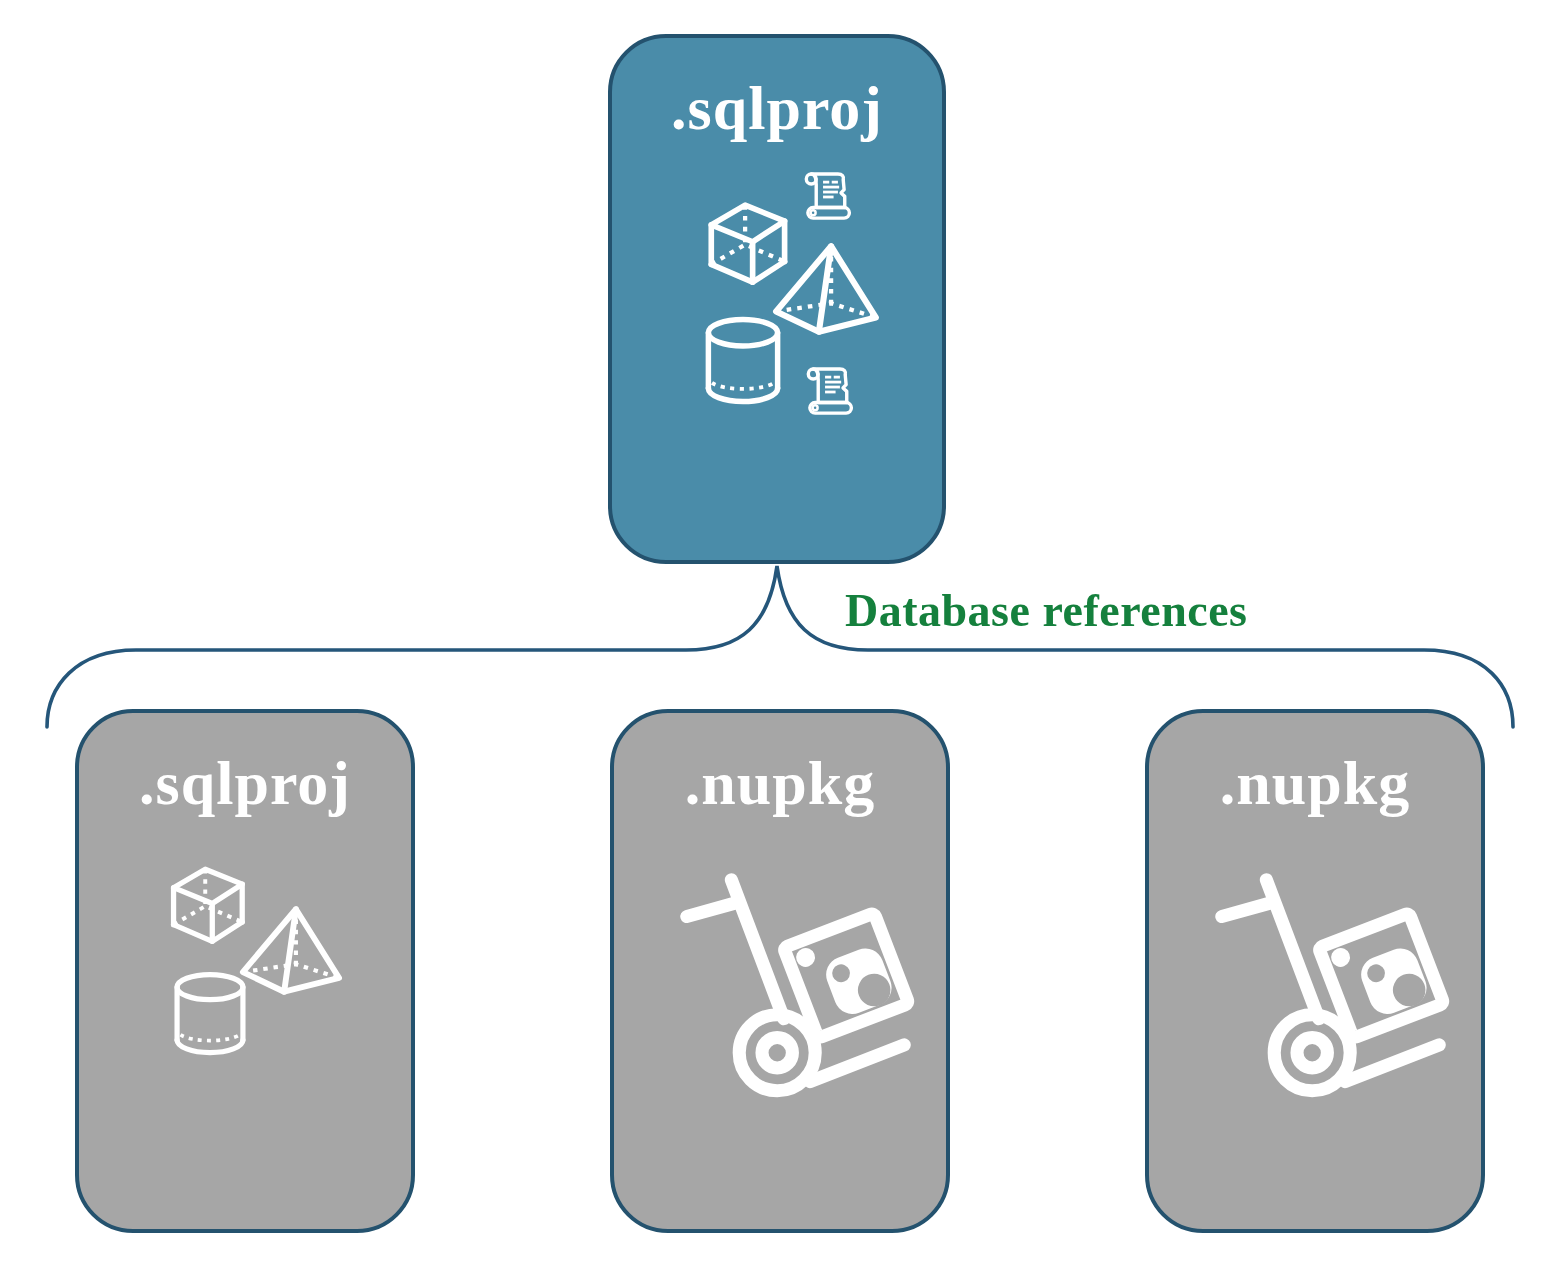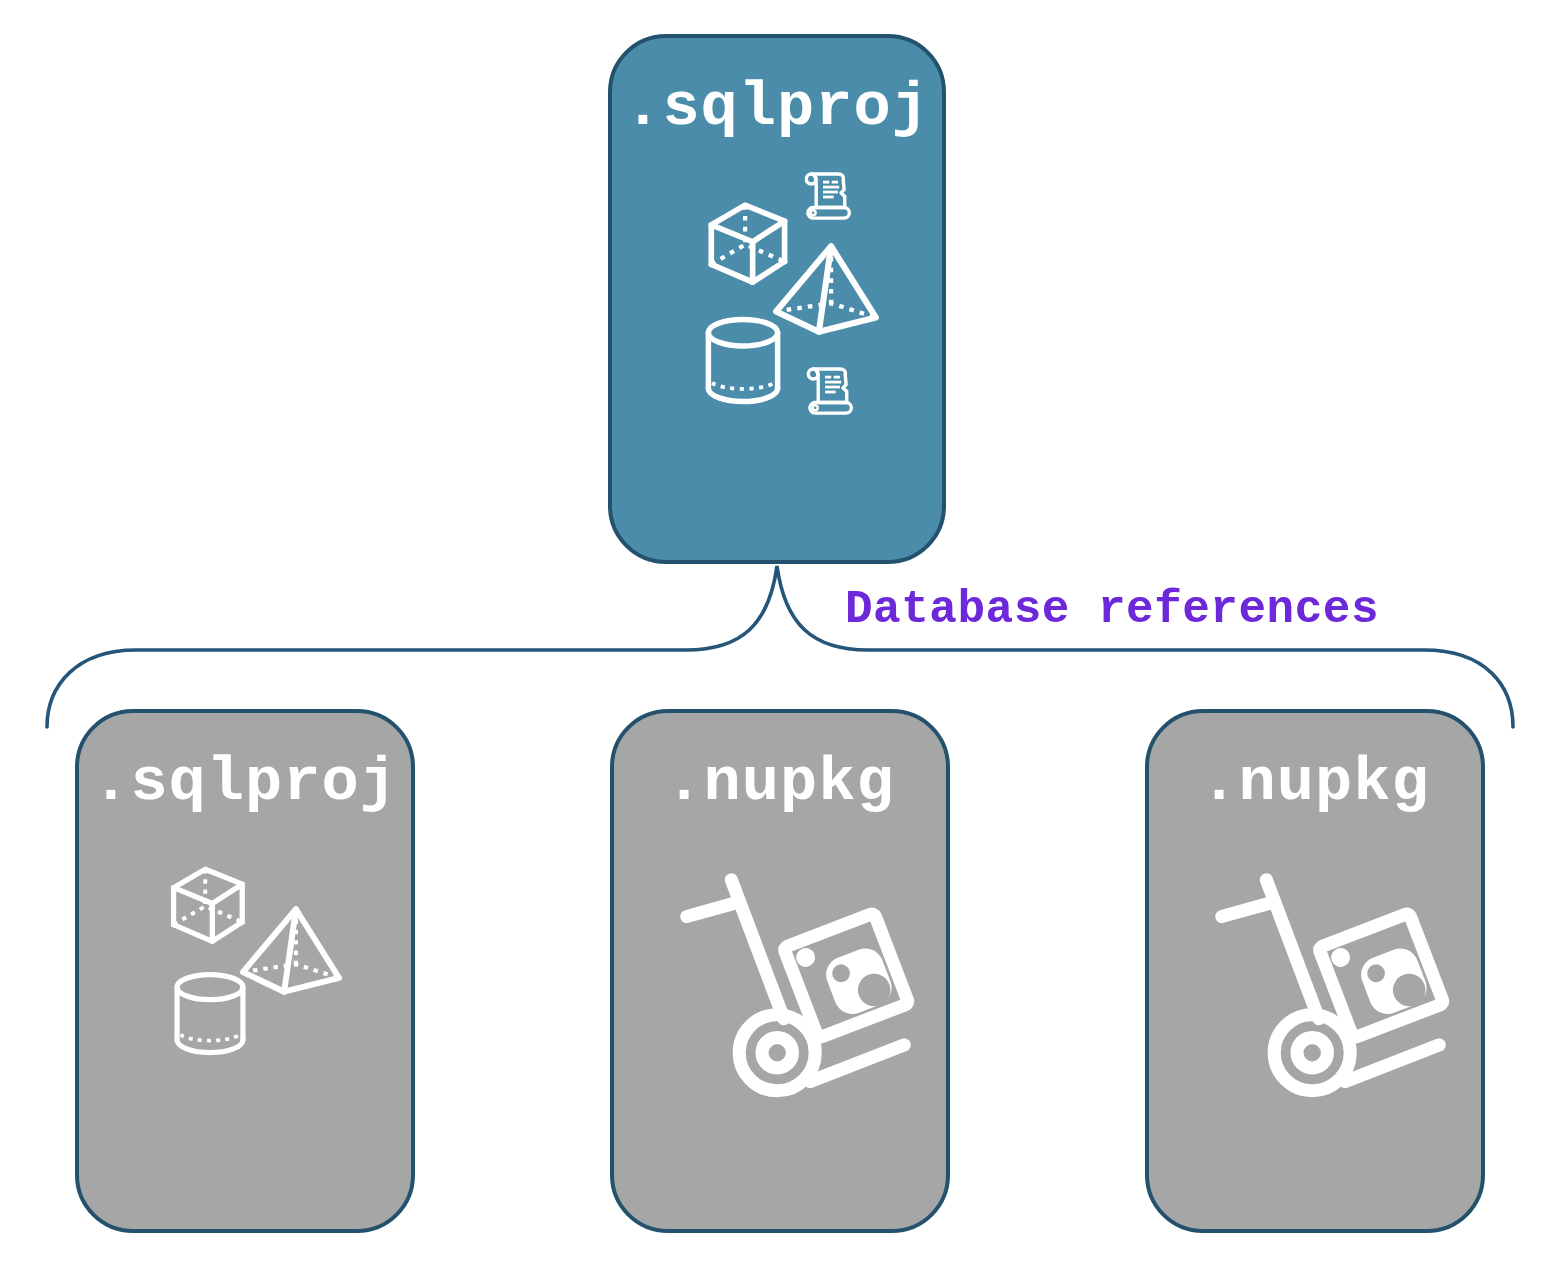--- a/index.html
+++ b/index.html
@@ -1,18 +1,18 @@
 <!DOCTYPE html>
 <html><head>
 <meta charset="utf-8">
 <style>
   html,body { margin:0; padding:0; background:#FFFFFF; }
   .canvas {
     position:relative; width:1566px; height:1274px; background:#FFFFFF;
-    font-family:Liberation Mono, monospace; overflow:hidden;
+    font-family:Liberation Serif, serif; overflow:hidden;
   }
   .card {
     position:absolute; box-sizing:border-box;
     border:4px solid #24526E; border-radius:58px;
   }
   .card-root { left:608px; top:34px; width:338px; height:530px; background:#4A8CA9; }
   .card-child { top:709px; width:340px; height:524px; background:#A6A6A6; }
   .card-child-0 { left:75px; }
   .card-child-1 { left:610px; }
   .card-child-2 { left:1145px; }
@@ -31,21 +31,21 @@
   
   .cc-cube     { left:82px;  top:143px; width:92px;  height:88px; }
   .cc-pyramid  { left:158px; top:190px; width:108px; height:94px; }
   .cc-cylinder { left:92px;  top:256px; width:78px;  height:90px; }
   
   .cc-dolly    { left:42px;  top:138px; width:266px; height:262px; }
   
   .brace-layer { position:absolute; left:0; top:0; width:1566px; height:1274px; pointer-events:none; }
   .connector-label {
     position:absolute; left:845px; top:584px;
-    color:#6d28d9; font-size:46px; font-weight:bold; letter-spacing:0.5px;
+    color:#15803d; font-size:46px; font-weight:bold; letter-spacing:0.5px;
     white-space:nowrap; user-select:none;
   }
   .defs-hidden { position:absolute; width:0; height:0; overflow:hidden; }
 </style>
 </head>
 <body>
 
 <svg class="defs-hidden" aria-hidden="true">
   <defs>
     <symbol id="sym-cube" viewBox="0 0 100 100">

